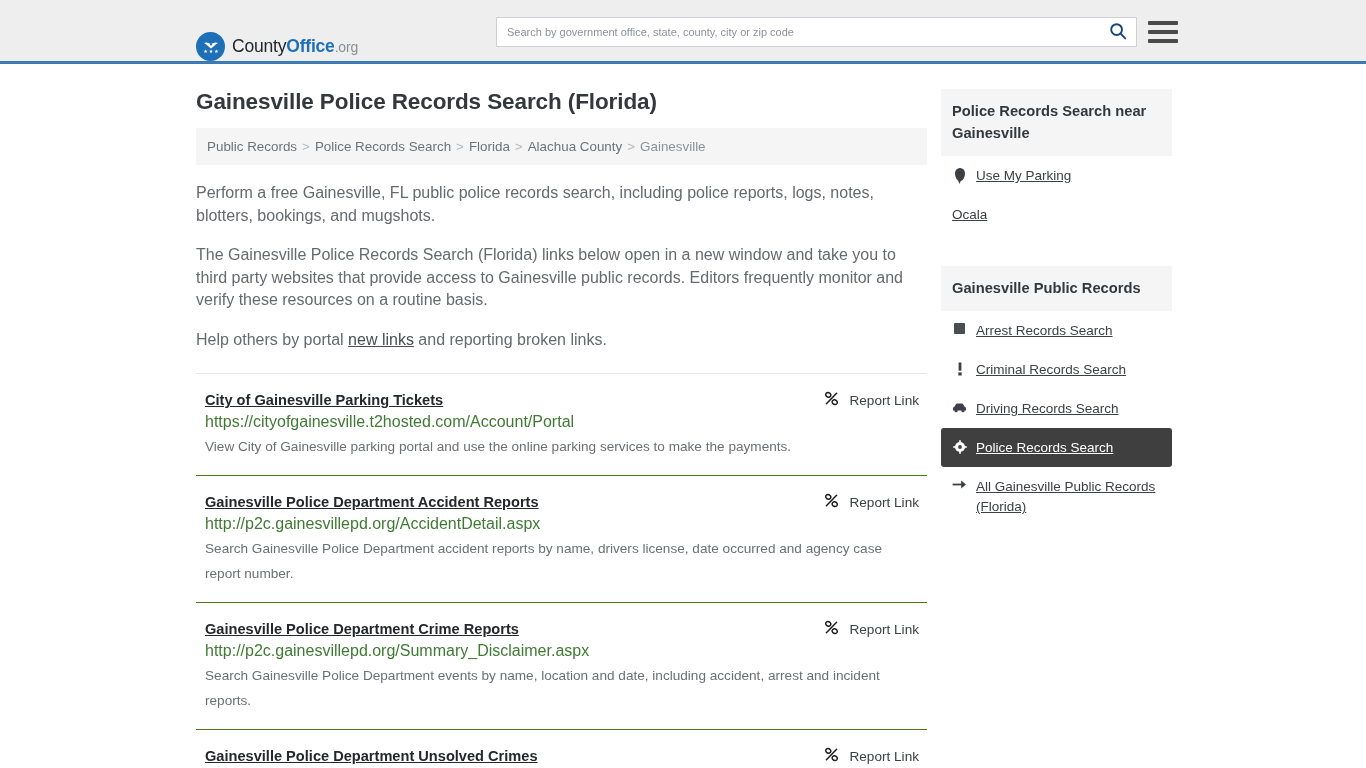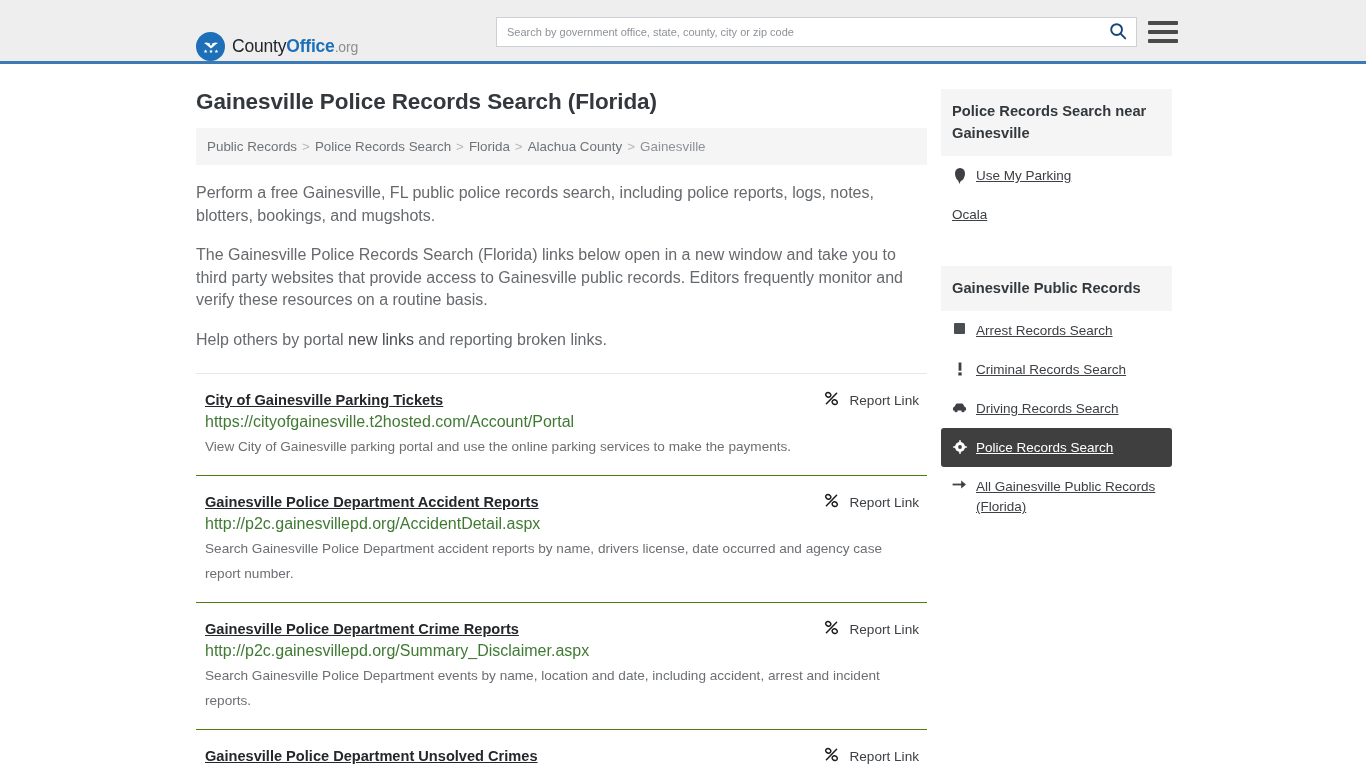--- a/index.html
+++ b/index.html
@@ -127,20 +127,21 @@
   .breadcrumb .current { color: #8d9196; }
 
   .intro p {
     font-size: 16px;
     line-height: 22.5px;
     color: #66696d;
     margin: 17px 0 0 0;
   }
   .intro a {
     color: #4a4d51;
+    text-decoration: underline;
     font-weight: normal;
   }
 
   
   .results { margin-top: 22px; }
   .result {
     border-top: 1px solid #4d7c0f;
     padding: 17px 0 16px 9px;
     position: relative;
   }

